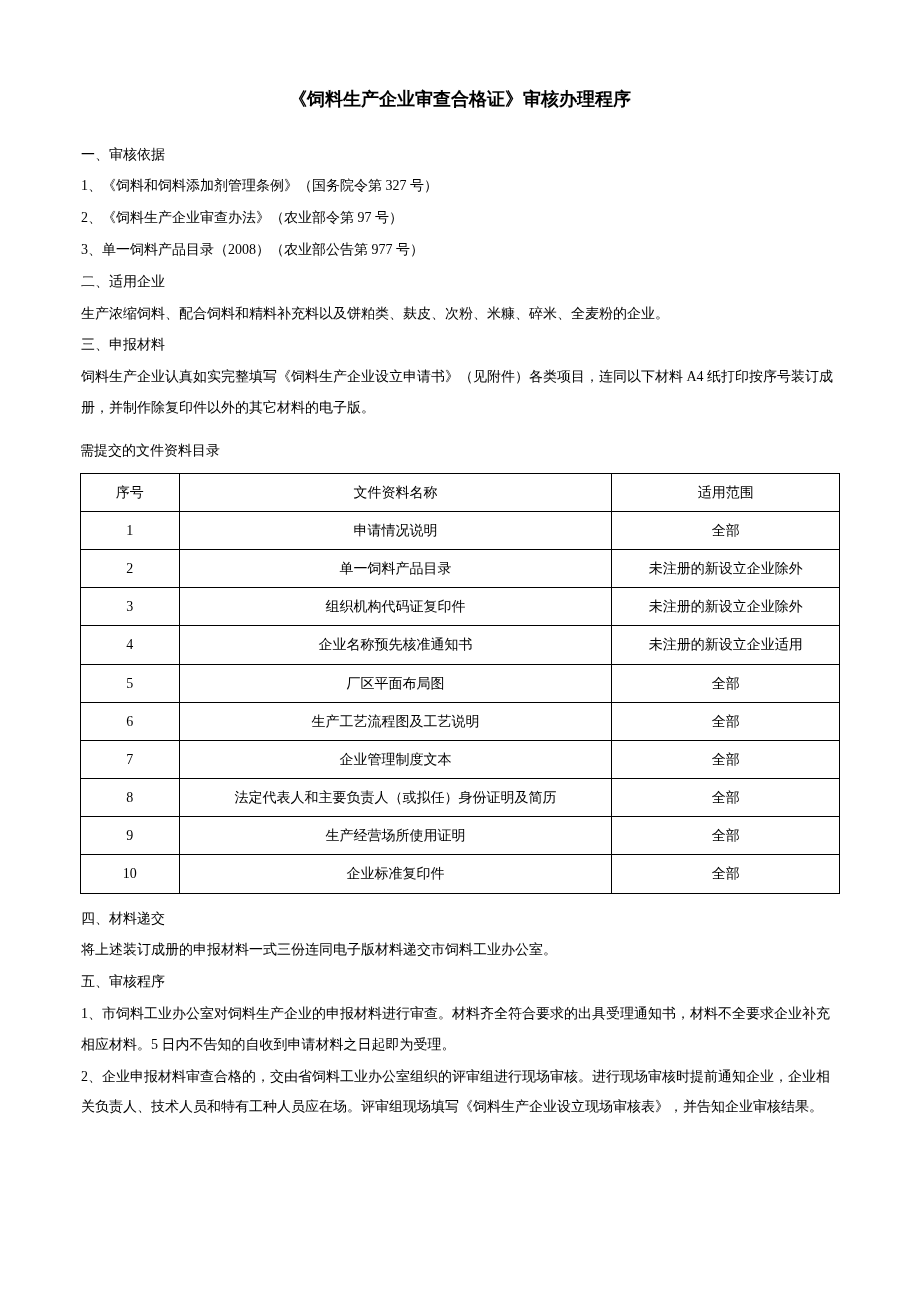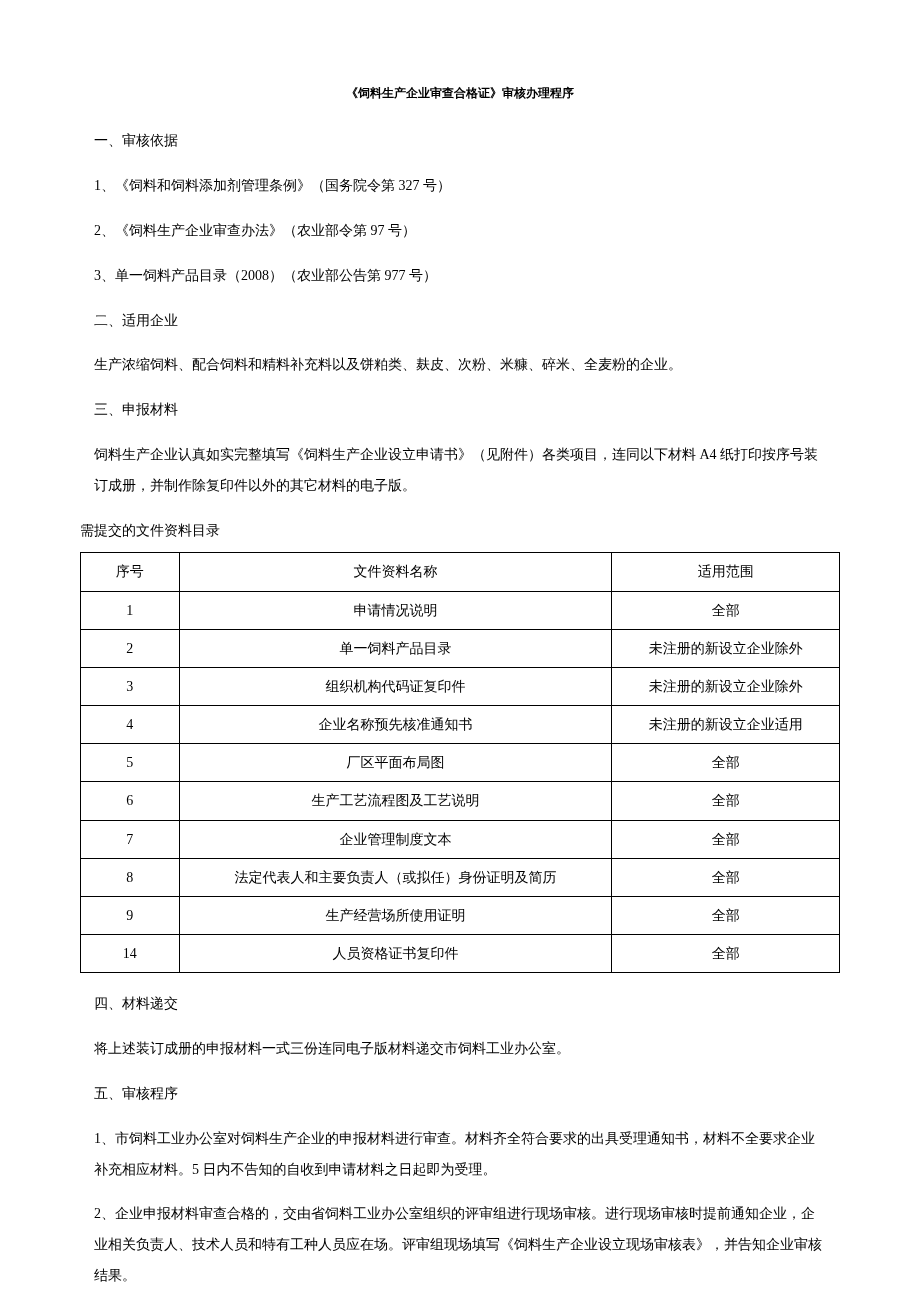--- a/index.html
+++ b/index.html
@@ -8,36 +8,36 @@
       line-height: 2.2;
       margin: 0;
       padding: 80px 80px 60px 80px;
       background: #fff;
       color: #000;
       width: 920px;
       box-sizing: border-box;
     }
     h1 {
       text-align: center;
-      font-size: 12px;
+      font-size: 18px;
       font-weight: bold;
       margin: 0 0 20px 0;
     }
     p {
-      margin: 14px;
+      margin: 1px;
       text-align: left;
     }
     .table-caption {
       text-align: left;
       margin: 12px 0 6px 0;
     }
     table {
       border-collapse: collapse;
       width: 100%;
-      margin: 6px 0 16px 0;
+      margin: 6px 0 10px 0;
     }
     th, td {
       border: 1px solid #000;
       padding: 6px 4px;
       text-align: center;
       font-weight: normal;
       font-size: 14px;
       line-height: 1.8;
     }
     th { font-weight: normal; }
@@ -116,22 +116,22 @@
         <td>8</td>
         <td>法定代表人和主要负责人（或拟任）身份证明及简历</td>
         <td>全部</td>
       </tr>
       <tr>
         <td>9</td>
         <td>生产经营场所使用证明</td>
         <td>全部</td>
       </tr>
       <tr>
-        <td>14</td>
-        <td>人员资格证书复印件</td>
+        <td>10</td>
+        <td>企业标准复印件</td>
         <td>全部</td>
       </tr>
     </tbody>
 </table>
 
 <p>四、材料递交</p>
 <p>将上述装订成册的申报材料一式三份连同电子版材料递交市饲料工业办公室。</p>
 
 <p>五、审核程序</p>
 <p>1、市饲料工业办公室对饲料生产企业的申报材料进行审查。材料齐全符合要求的出具受理通知书，材料不全要求企业补充相应材料。5 日内不告知的自收到申请材料之日起即为受理。</p>

